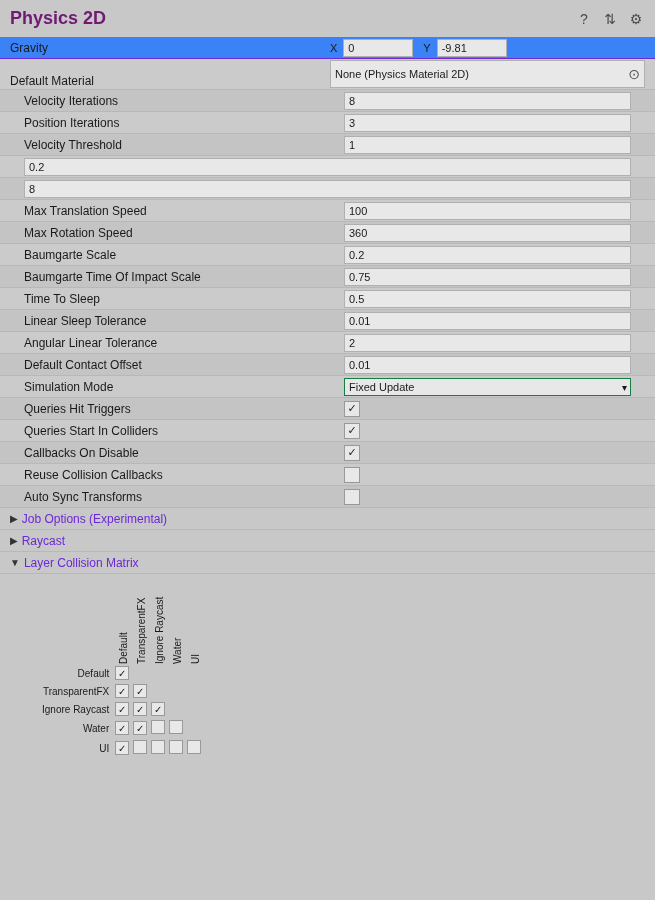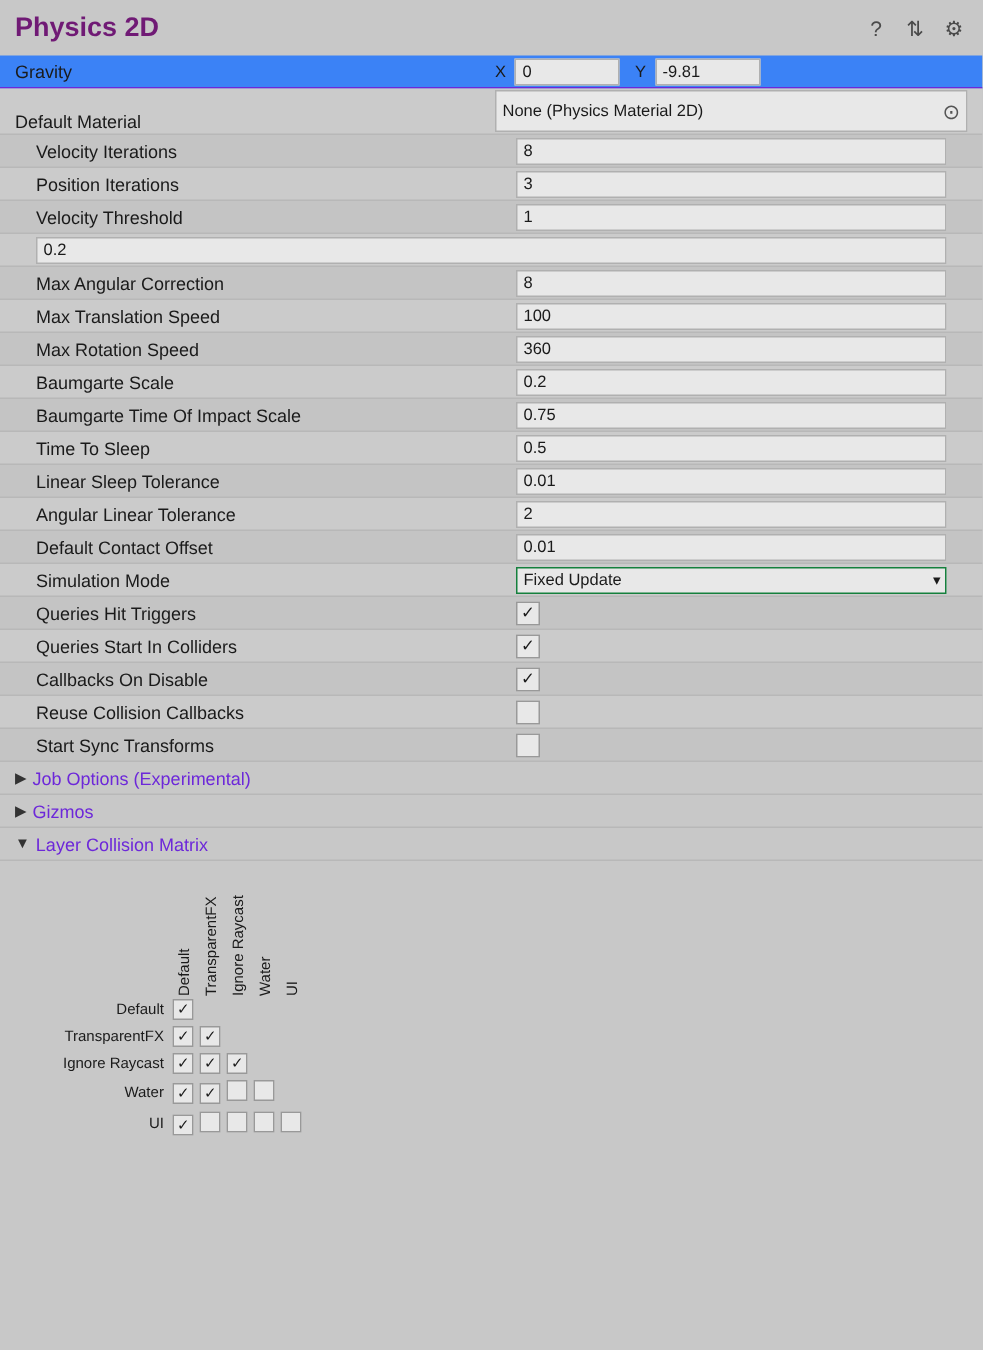--- a/index.html
+++ b/index.html
@@ -291,21 +291,20 @@
       </div>
     </div>
 
     <div class="row">
       <div class="row-value">
         <input class="text-input-light" type="text" value="0.2" style="">
       </div>
     </div>
 
     <div class="row">
-      <span class="row-label">Max Angular Correction</span>
       <div class="row-value">
         <input class="text-input-light" type="text" value="8" style="">
       </div>
     </div>
 
     <div class="row">
       <span class="row-label">Max Translation Speed</span>
       <div class="row-value">
         <input class="text-input-light" type="text" value="100" style="">
       </div>
@@ -394,34 +393,34 @@
     </div>
 
     <div class="row">
       <span class="row-label">Reuse Collision Callbacks</span>
       <div class="row-value checkbox-container">
         <div class="checkbox-icon unchecked"></div>
       </div>
     </div>
 
     <div class="row">
-      <span class="row-label">Start Sync Transforms</span>
+      <span class="row-label">Auto Sync Transforms</span>
       <div class="row-value checkbox-container">
         <div class="checkbox-icon unchecked"></div>
       </div>
     </div>
 
     <div class="foldout-row">
       <span class="foldout-arrow">▶</span>
       <span class="foldout-label">Job Options (Experimental)</span>
     </div>
 
     <div class="foldout-row">
       <span class="foldout-arrow">▶</span>
-      <span class="foldout-label">Gizmos</span>
+      <span class="foldout-label">Raycast</span>
     </div>
 
     <div class="foldout-row">
       <span class="foldout-arrow">▼</span>
       <span class="foldout-label">Layer Collision Matrix</span>
     </div>
 
     <div class="matrix-container">
       <table class="matrix-table">
         <thead>

